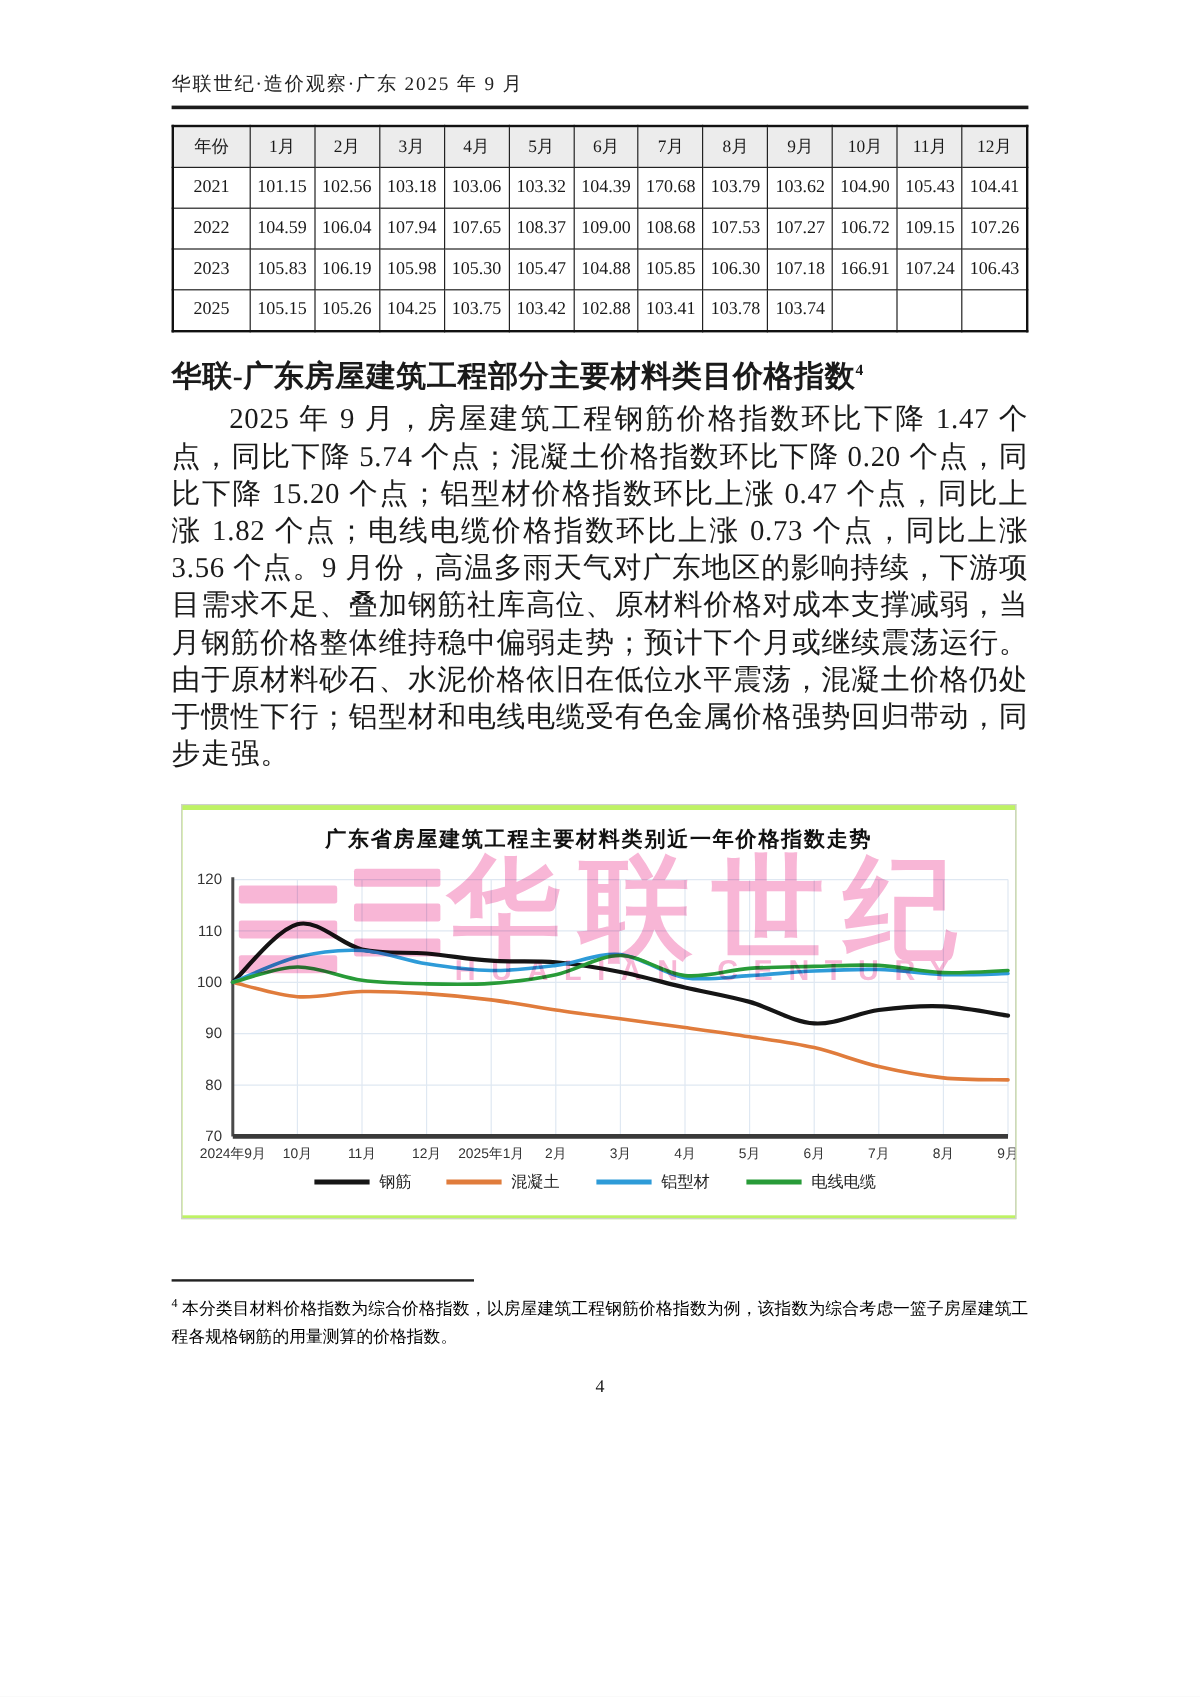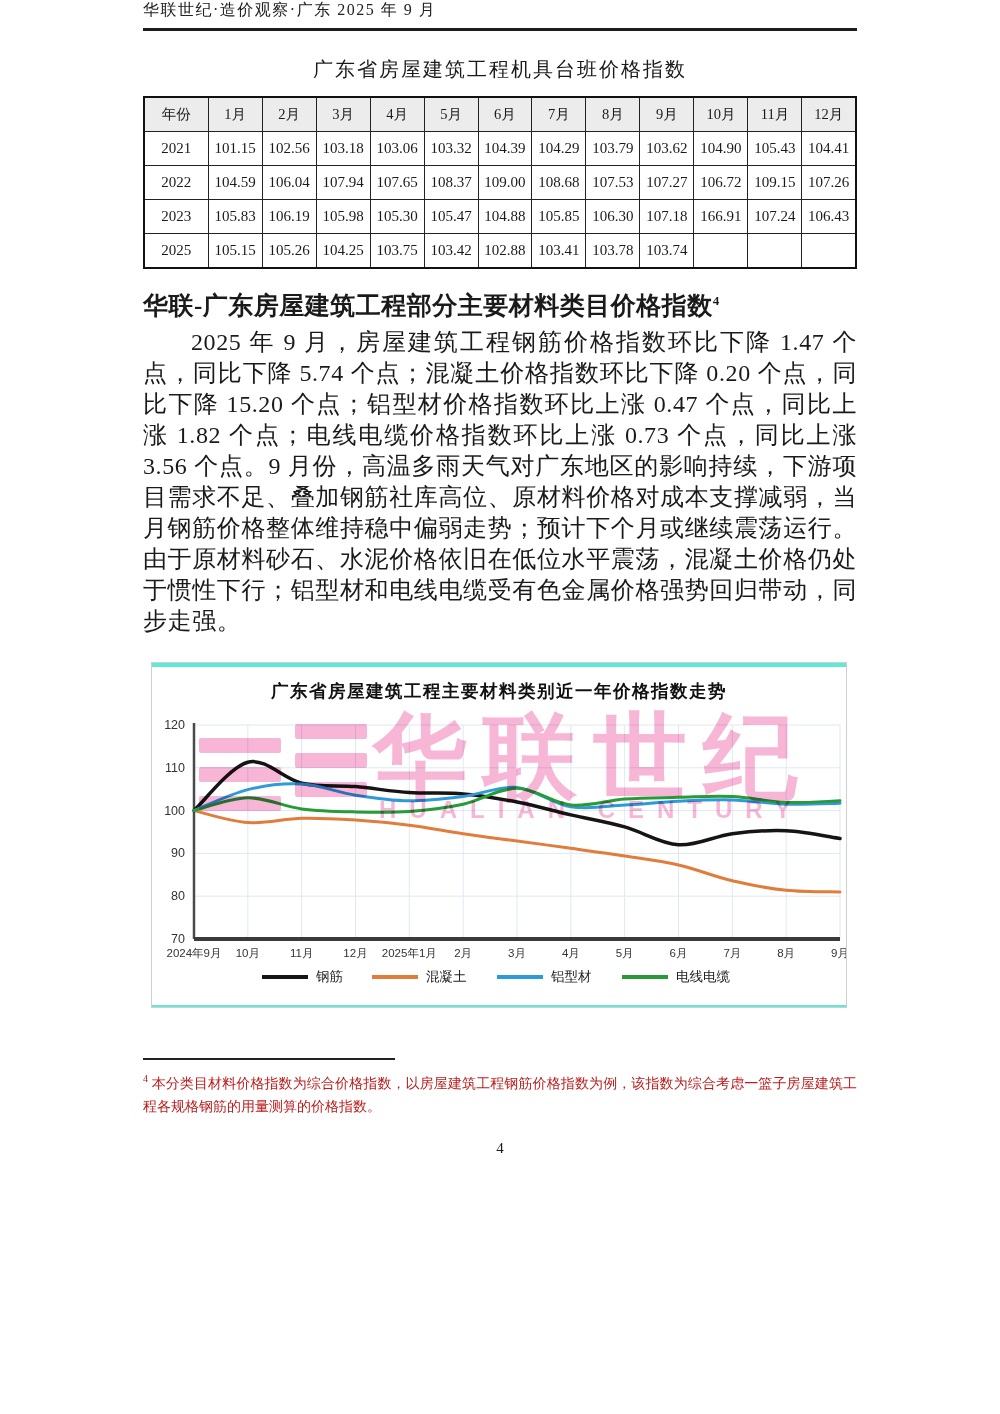--- a/index.html
+++ b/index.html
@@ -7,21 +7,21 @@
     position:relative;
     width:1000px; height:1414px;
     margin:0 auto;
     background:#ffffff;
     overflow:hidden;
     font-family:"Liberation Serif","DejaVu Serif",serif;
     color:#1a1a1a;
   }
   .content { margin:0 143px; position:relative; }
 
-  .doc-header { font-size:16px; letter-spacing:1.5px; color:#222; }
+  .doc-header { padding-top:60px; font-size:16px; letter-spacing:1.5px; color:#222; }
   .header-rule { border-bottom:3px solid #1c1c1c; margin-top:7px; }
 
   .table-title { text-align:center; font-size:20px; letter-spacing:2px; margin-top:25px; }
 
   table.idx { border-collapse:collapse; width:100%; margin-top:13px; table-layout:fixed; border:2px solid #111; }
   .idx th, .idx td {
     border:1px solid #222; text-align:center; vertical-align:middle;
     font-size:15px; height:33px; padding:0; font-weight:normal;
   }
   .idx thead th { background:#ececec; font-size:14.5px; }
@@ -30,27 +30,27 @@
   .sec-heading { margin-top:20px; font-size:25px; font-weight:bold; letter-spacing:0.5px; }
   .sec-heading sup { font-size:13px; }
 
   .body-par {
     margin-top:5px; font-size:24px; line-height:31px;
     text-align:justify; text-indent:2em; letter-spacing:0.6px;
   }
 
   .chart-box {
     margin-left:8px; margin-top:25px;
-    width:694px; border:1px solid #cfcfcf; background:#5eead4;
+    width:694px; border:1px solid #cfcfcf; background:#bef264;
     padding:4px 0 2px 0;
   }
   .chart-box svg { display:block; }
 
   .footnote-sep { width:252px; border-bottom:2px solid #222; margin-top:50px; }
-  .footnote { font-size:14px; line-height:23px; margin-top:7px; text-align:justify; color:#b91c1c; }
+  .footnote { font-size:14px; line-height:23px; margin-top:7px; text-align:justify; color:#000000; }
   .footnote sup { font-size:10px; }
   .page-num { text-align:center; font-size:15px; margin-top:22px; }
 
   
   .watermark {
     position:absolute; left:195px; top:708px; width:650px; height:120px;
     color:#ec4899; opacity:0.40; mix-blend-mode:multiply;
     pointer-events:none; z-index:5;
   }
   .wm-bar { position:absolute; background:currentColor; border-radius:2px; }
@@ -73,21 +73,20 @@
 </style>
 </head>
 <body>
 
 <div class="page">
   <div class="content">
 
     <div class="doc-header">华联世纪·造价观察·广东 2025 年 9 月</div>
     <div class="header-rule"></div>
 
-    <div class="table-title">广东省房屋建筑工程机具台班价格指数</div>
 
     <table class="idx">
       <colgroup>
         <col class="c-year">
         <col>
           <col>
           <col>
           <col>
           <col>
           <col>
@@ -117,21 +116,21 @@
       </thead>
       <tbody>
           <tr>
             <td>2021</td>
             <td>101.15</td>
             <td>102.56</td>
             <td>103.18</td>
             <td>103.06</td>
             <td>103.32</td>
             <td>104.39</td>
-            <td>104.29</td>
+            <td>170.68</td>
             <td>103.79</td>
             <td>103.62</td>
             <td>104.90</td>
             <td>105.43</td>
             <td>104.41</td>
           </tr>
           <tr>
             <td>2022</td>
             <td>104.59</td>
             <td>106.04</td>

